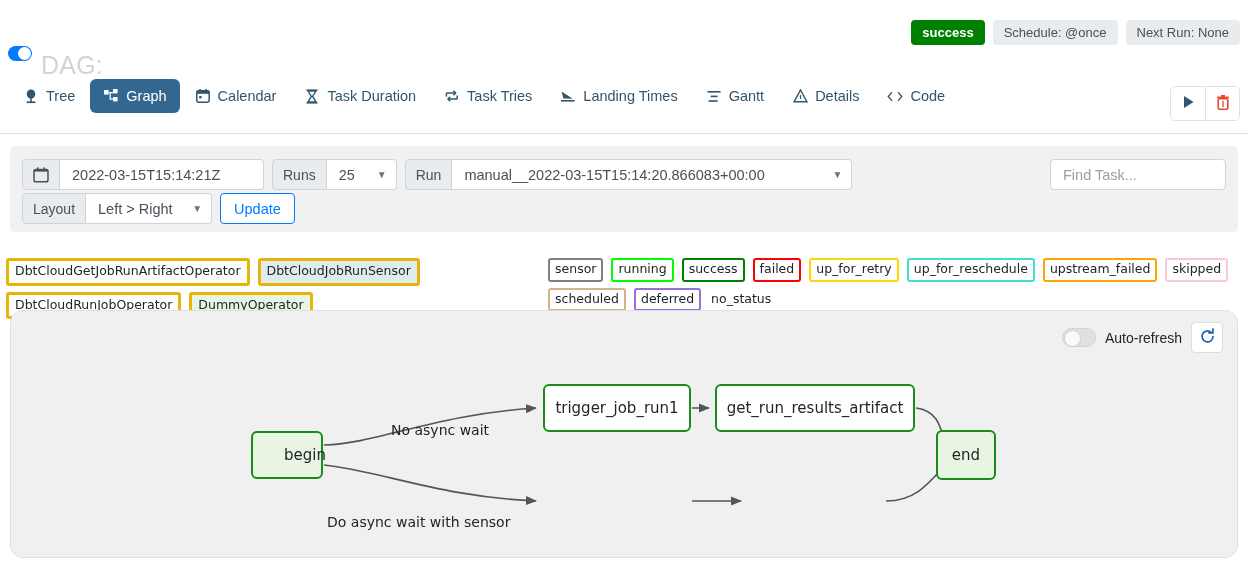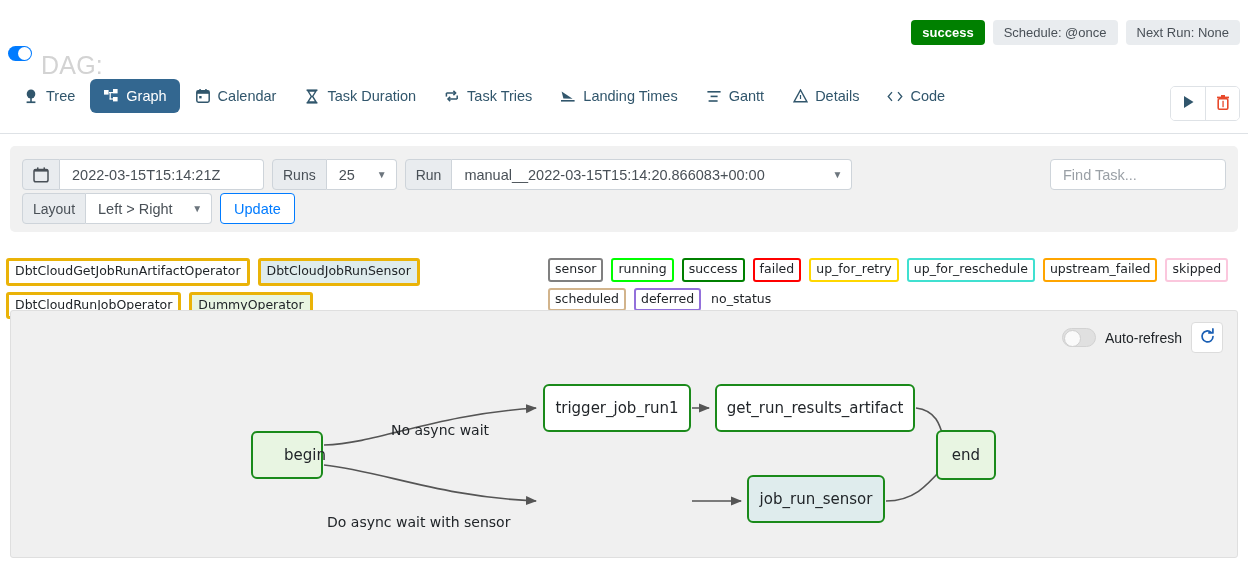--- a/index.html
+++ b/index.html
@@ -125,21 +125,21 @@
     border: 3px solid #eab308; border-radius: 3px; background: #ffffff;
     color: #212529; white-space: nowrap;
     font-family: "DejaVu Sans", "Liberation Sans", sans-serif;
   }
   .chip.state { border-width: 2px; padding: 3px 5px 4px; }
   .chip.plain { border: 0; background: transparent; padding: 4px 2px 5px; }
 
   
   .graph-panel {
     position: absolute; left: 10px; top: 310px; width: 1228px; height: 248px;
-    background: #f0f0f0; border: 1px solid #dfdfdf; border-radius: 3px;
+    background: #f0f0f0; border: 1px solid #dfdfdf; border-radius: 13px;
     overflow: hidden;
   }
   .refresh-bar {
     position: absolute; right: 14px; top: 11px;
     display: flex; align-items: center; gap: 9px;
   }
   .switch {
     width: 34px; height: 19px; border-radius: 10px; background: #e0e0e0;
     border: 1px solid #d2d2d2; position: relative; cursor: pointer;
   }
@@ -420,21 +420,20 @@
       </g>
     </svg>
 
     <div class="node-box dummy" style="left:240px; top:120px; width:72px; height:48px;padding-left:36px;">begin</div>
 
     <div class="node-box" style="left:532px; top:73px; width:148px; height:48px;">trigger_job_run1</div>
 
     <div class="node-box" style="left:704px; top:73px; width:200px; height:48px;">get_run_results_artifact</div>
 
 
-    <div class="node-box sensor" style="left:736px; top:164px; width:138px; height:48px;">job_run_sensor</div>
 
     <div class="node-box dummy" style="left:925px; top:119px; width:60px; height:50px;">end</div>
 
     <div class="edge-label" style="left:380px; top:111px;">No async wait</div>
 
     <div class="edge-label" style="left:316px; top:203px;">Do async wait with sensor</div>
 
   </div>
 
 </div>

